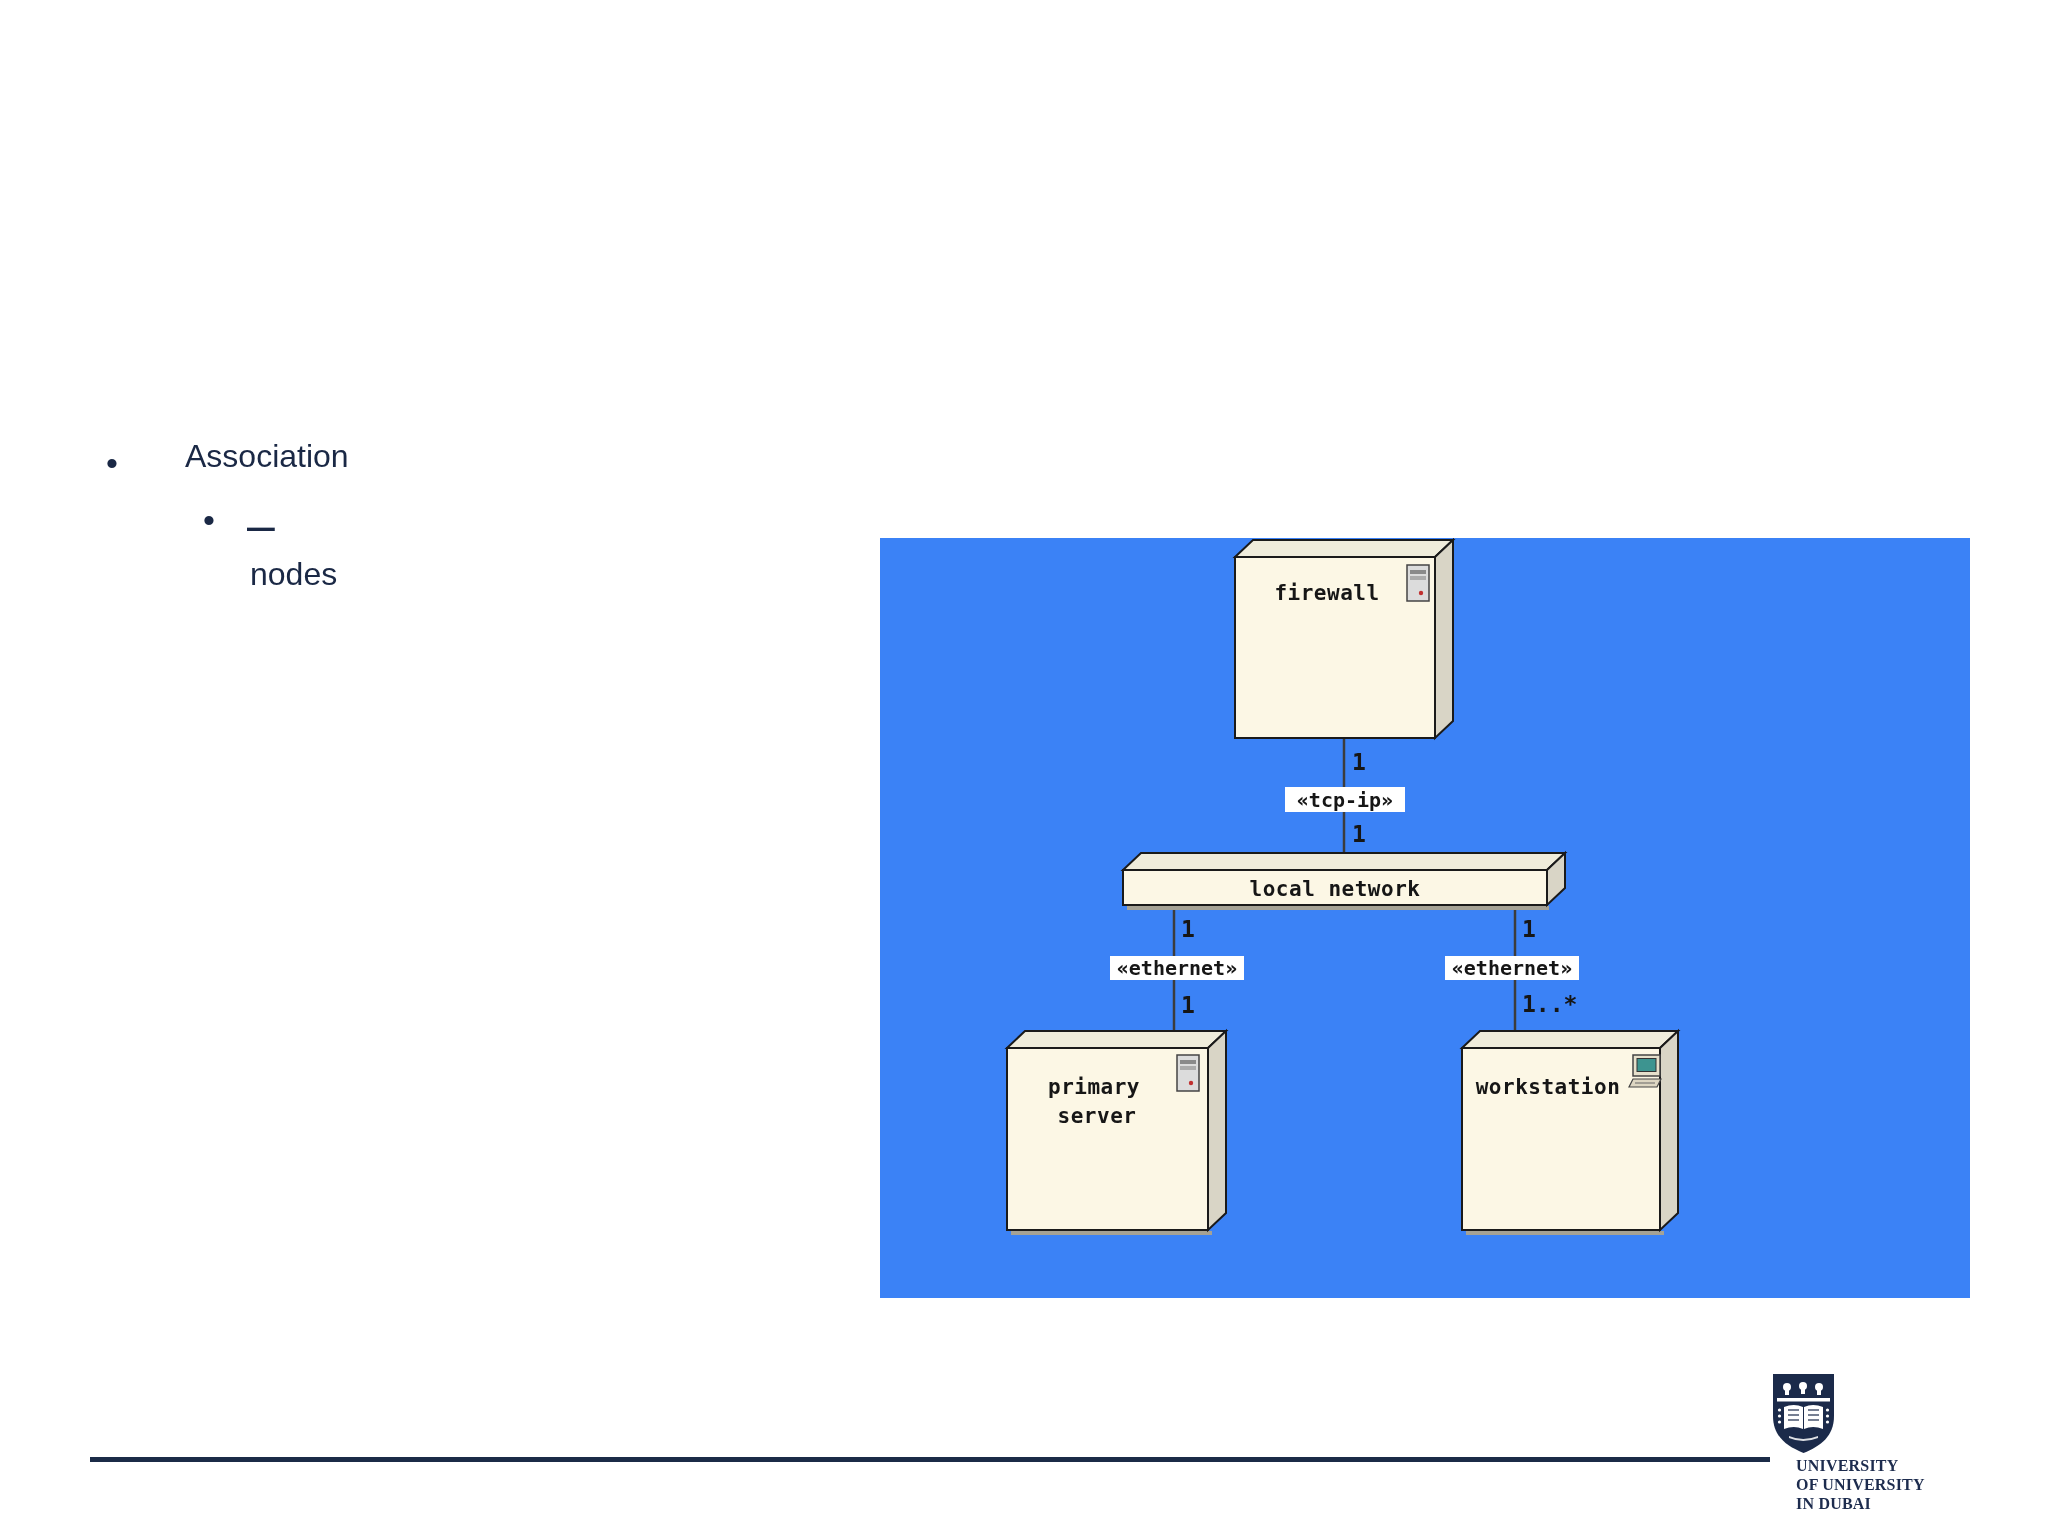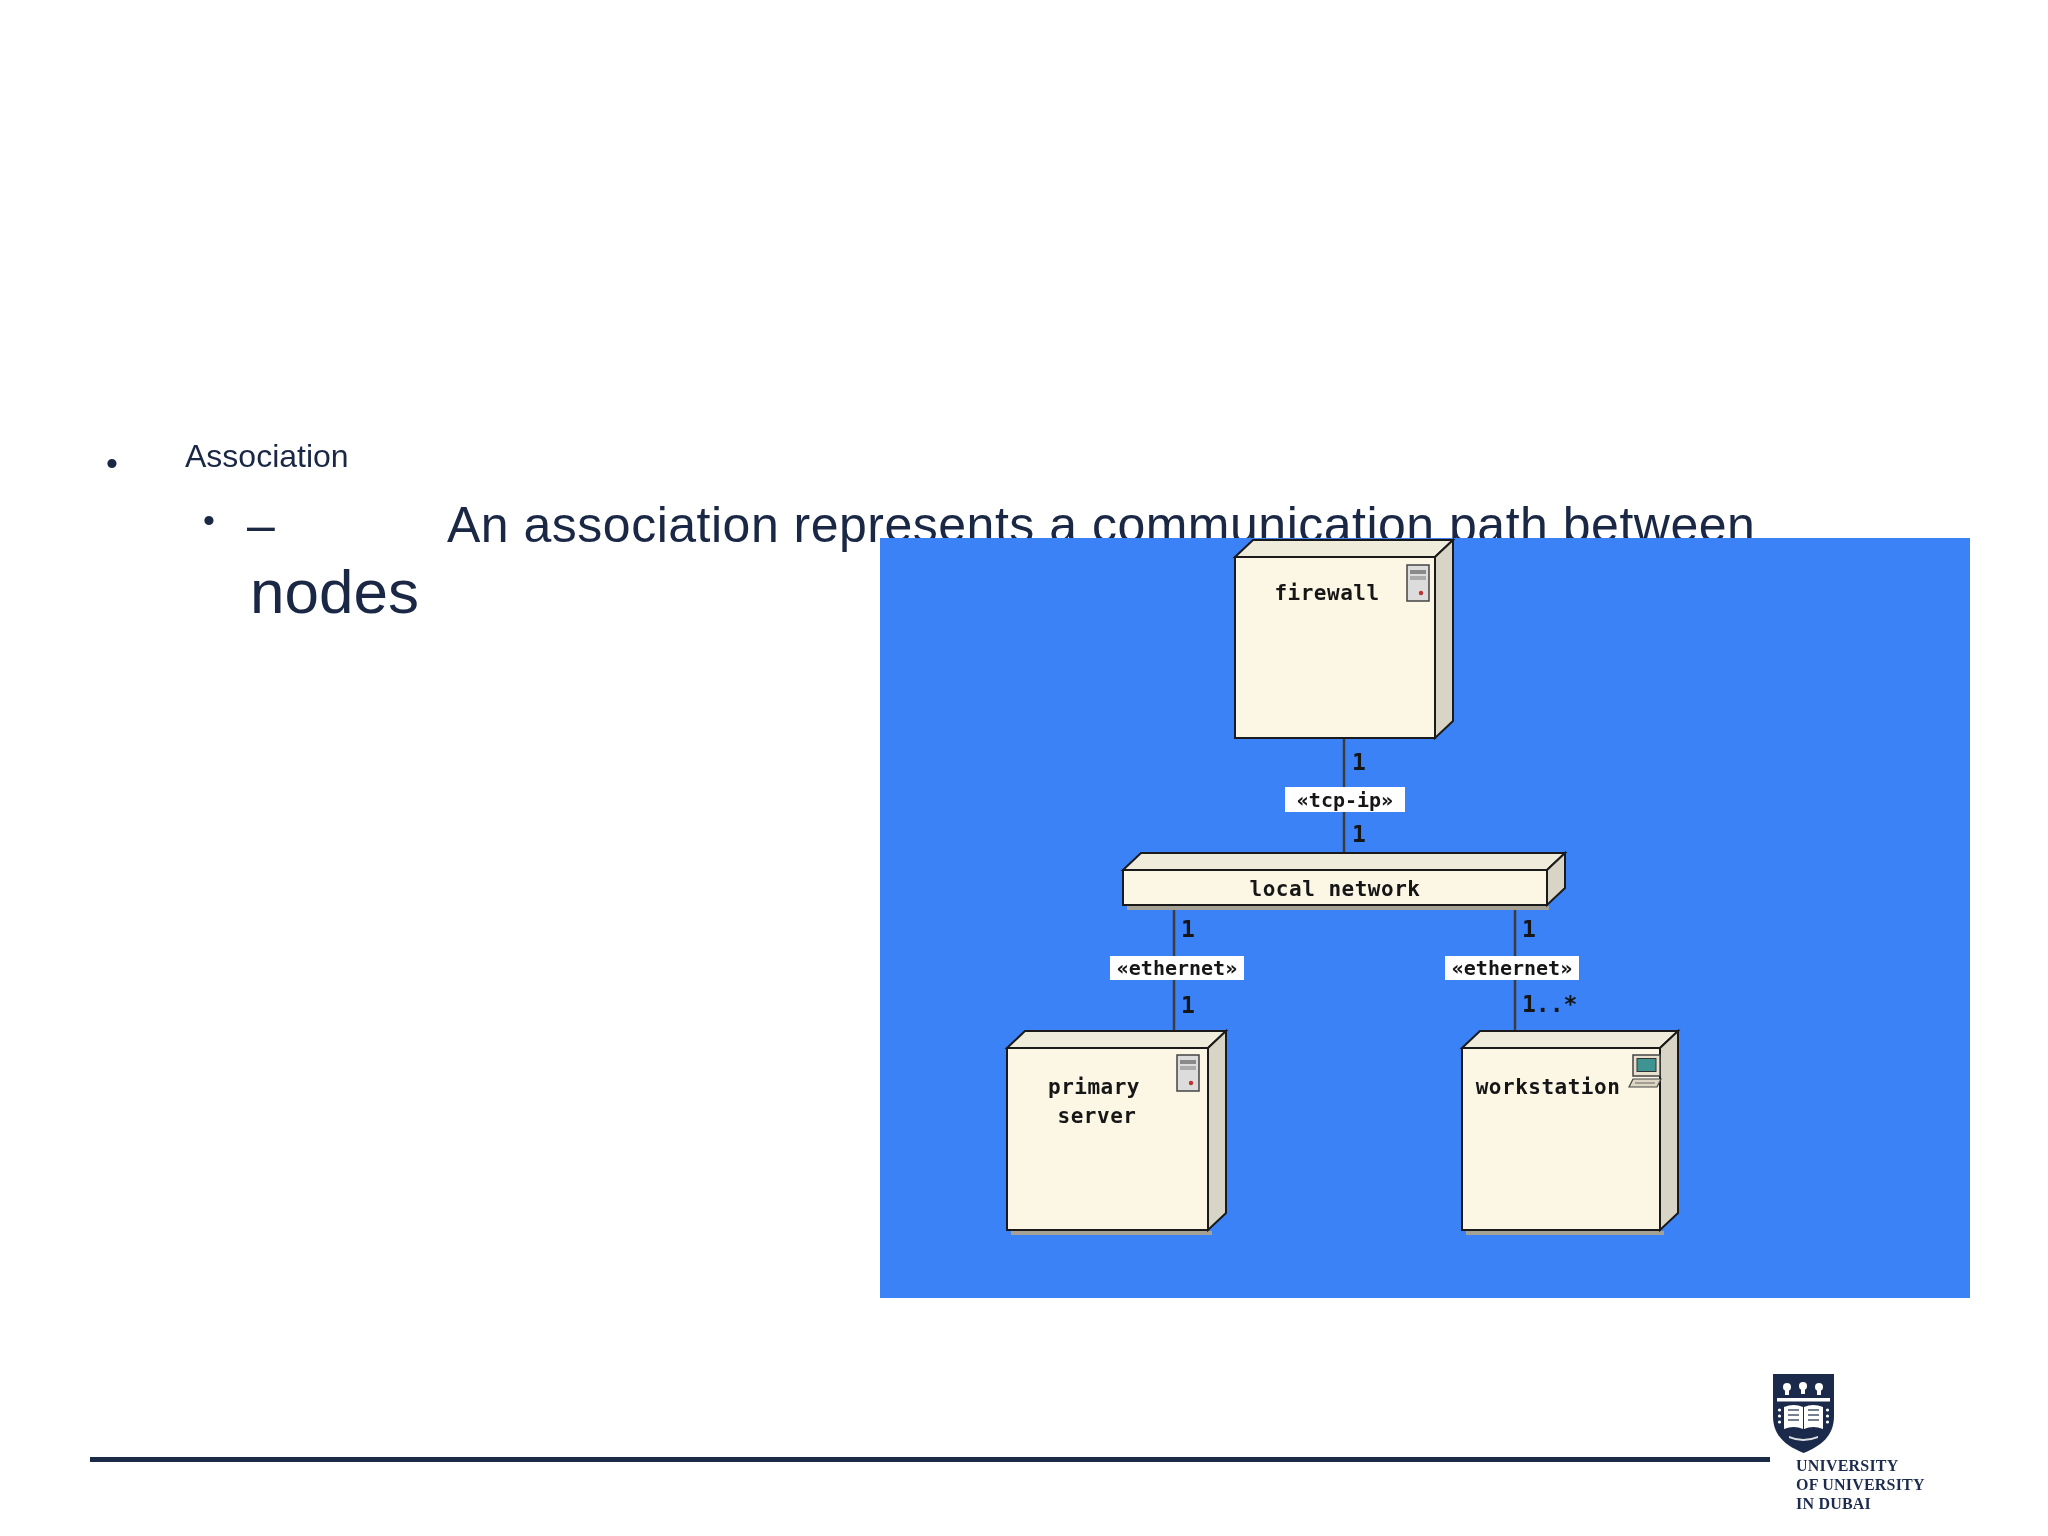--- a/index.html
+++ b/index.html
@@ -12,21 +12,21 @@
   .title-text{position:absolute;left:7px;top:100px;font-size:66px;line-height:1.1;
               color:#12213a;letter-spacing:0px;white-space:nowrap;}
 
   
   .btxt{position:absolute;color:#1a2845;white-space:nowrap;z-index:1;}
   .b1-dot{left:106px;top:444px;font-size:34px;z-index:2;}
   .b1-text{left:185px;top:438px;font-size:32px;z-index:2;}
   .b2-dot{left:203px;top:501px;font-size:34px;}
   .b2-dash{left:247px;top:496px;font-size:50px;}
   .b2-line1{left:447px;top:496px;font-size:50px;letter-spacing:0.5px;}
-  .b2-line2{left:250px;top:556px;font-size:62px;}
+  .b2-line2{left:250px;top:556px;font-size:32px;}
 
   
   .diagram{position:absolute;left:880px;top:538px;width:1090px;height:760px;
            background:#3b82f6;z-index:2;}
   .nlabel{font-family:"DejaVu Sans Mono",monospace;font-size:21px;font-weight:bold;
           fill:#161616;letter-spacing:0.5px;}
   .mlabel{font-family:"DejaVu Sans Mono",monospace;font-size:23px;font-weight:bold;fill:#161616;}
   .slabel{font-family:"DejaVu Sans Mono",monospace;font-size:20px;font-weight:bold;fill:#161616;}
   .fface{fill:#fcf7e5;stroke:#1a1a1a;stroke-width:2;}
   .ftop{fill:#efecdb;stroke:#1a1a1a;stroke-width:2;}
@@ -44,21 +44,20 @@
 <body>
 
 <div class="slide">
 
 
   <div class="btxt b1-dot">•</div>
   <div class="btxt b1-text">Association</div>
 
   <div class="btxt b2-dot">•</div>
   <div class="btxt b2-dash">–</div>
-  <div class="btxt b2-line1">An association represents a communication path between</div>
   <div class="btxt b2-line2">nodes</div>
 
   <div class="diagram">
     <svg width="1090" height="760" viewBox="0 0 1090 760">
 
       <g stroke="#3c3c3c" stroke-width="2.5">
         <line x1="464" y1="200" x2="464" y2="333"></line>
         <line x1="294" y1="367" x2="294" y2="512"></line>
         <line x1="635" y1="367" x2="635" y2="512"></line>
       </g>

